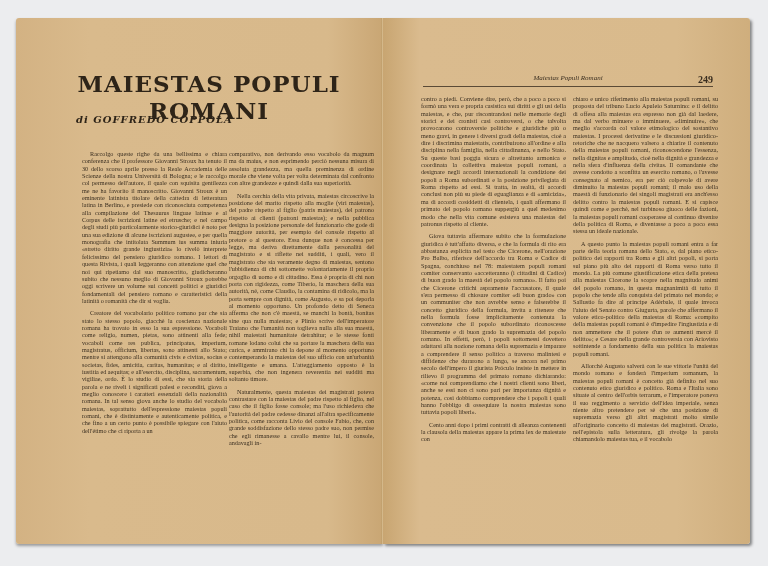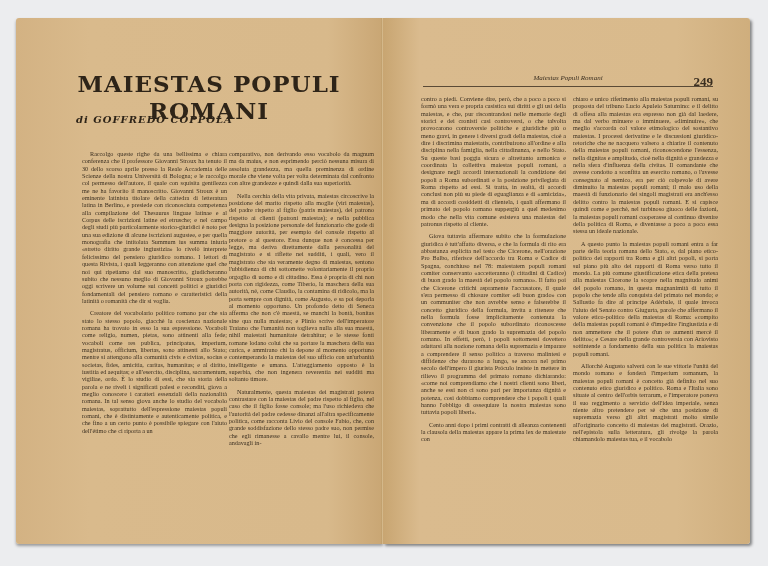--- a/index.html
+++ b/index.html
@@ -33,21 +33,21 @@
     position:absolute; left:60px; top:96px; width:270px; text-align:left;
     font-family:"DejaVu Serif", serif; font-style:italic; font-weight:bold;
     font-size:10px; letter-spacing:1px; color:#2e2418;
   }
   .running-head {
     position:absolute; top:56px; left:40px; width:290px;
     border-bottom:1px solid #5a4a36; height:12px;
   }
   .running-head .rh-title { position:absolute; left:0; right:0; text-align:center;
     font-style:italic; font-size:7px; color:#3a2e20; top:0; }
-  .running-head .page-num { position:absolute; right:0; top:0; font-size:13px; font-weight:bold; color:#3a2e20;margin-left:36px; }
+  .running-head .page-num { position:absolute; right:0; top:0; font-size:10px; font-weight:bold; color:#3a2e20;margin-left:36px; }
   .col {
     position:absolute; width:145px;
     font-size:6.2px; line-height:7.35px; color:#3a2e20;
     text-align:justify; hyphens:auto;
   }
   .col p { margin:0 0 5px 0; text-indent:8px; }
   .col p.cont { text-indent:0; }
   .left .c1 { left:66px; top:132px; height:370px; }
   .left .c2 { left:213px; top:132px; height:370px; }
   .right .c1 { left:38px; top:77px; height:425px; }

